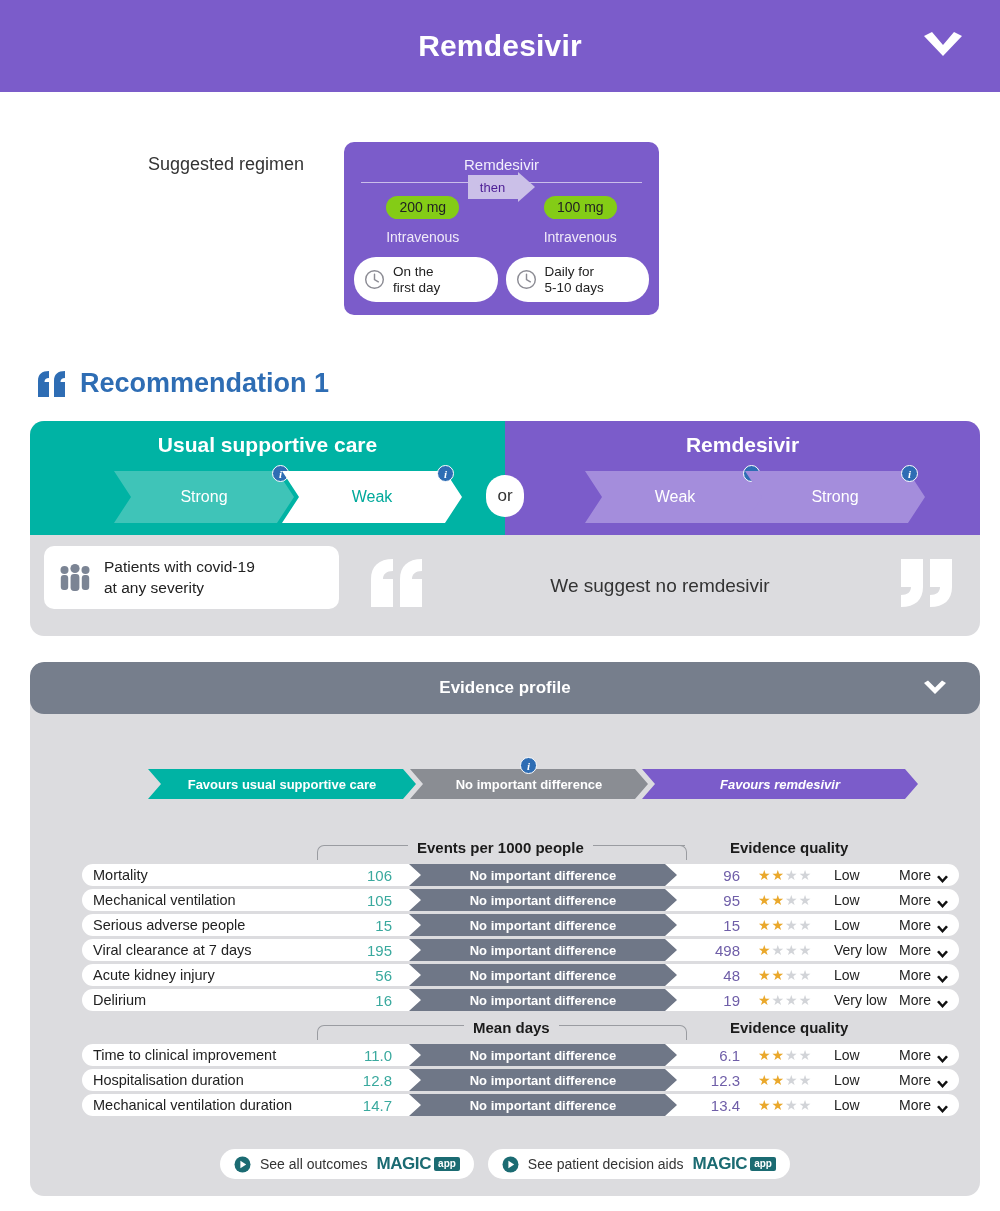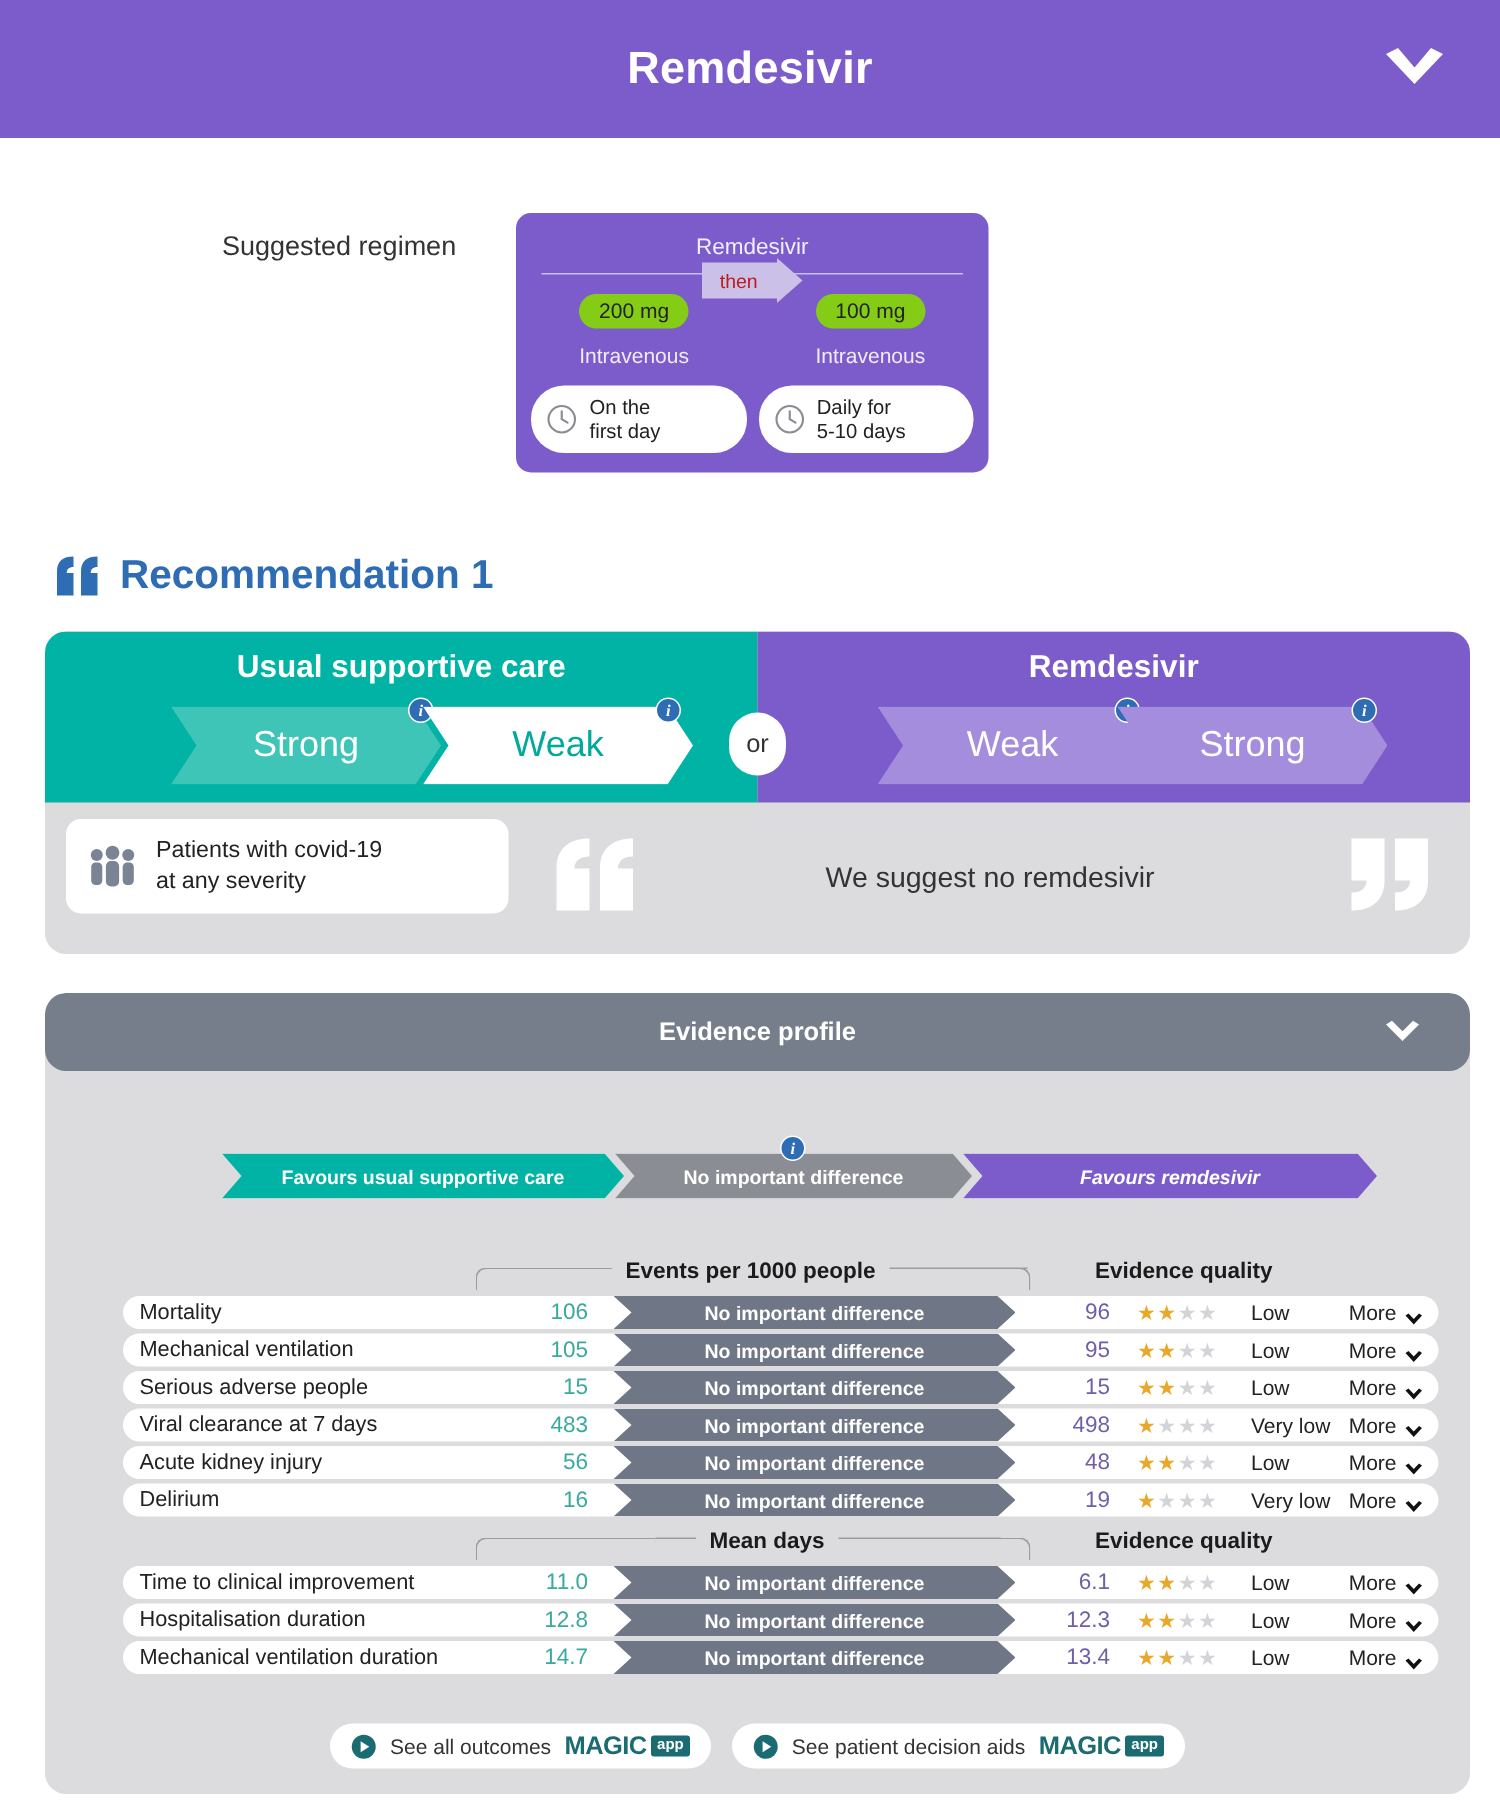--- a/index.html
+++ b/index.html
@@ -46,21 +46,21 @@
     border-radius: 13px; padding: 4px 13px; line-height: 1.1;
   }
   .route { font-size: 14px; color: #f0eaf9; margin-top: 10px; }
   .then-arrow {
     position: absolute; left: 50%; top: 45px; transform: translate(-50%,-50%);
     width: 68px; height: 30px; display: flex; align-items: center;
   }
   .then-arrow .shaft {
     position: relative; width: 50px; height: 24px; background: #cbc0e8;
     display: flex; align-items: center; justify-content: center;
-    font-size: 13px; color: #b91c1c;
+    font-size: 13px; color: #4c1d95;
   }
   .then-arrow .head {
     width: 0; height: 0; border-top: 15px solid transparent;
     border-bottom: 15px solid transparent; border-left: 17px solid #cbc0e8;
   }
   .sched-row { display: flex; gap: 8px; padding: 0 10px; margin-top: 12px; }
   .sched-pill {
     flex: 1; background: #fff; color: #222; border-radius: 22px;
     display: flex; align-items: center; gap: 7px; padding: 7px 9px;
     font-size: 13.5px; line-height: 1.15;
@@ -82,21 +82,21 @@
   .rec-top { display: flex; height: 114px; position: relative; }
   .rec-half { width: 50%; position: relative; }
   .rec-half.teal { background: #00B3A4; }
   .rec-half.purple { background: #7B5CCA; }
   .rec-half-title {
     text-align: center; color: #fff; font-size: 21px; font-weight: bold; padding-top: 12px;
   }
   .arrow-row { position: absolute; left: 0; top: 50px; width: 100%; height: 52px; }
   .chev {
     position: absolute; top: 0; height: 52px; display: flex; align-items: center;
-    justify-content: center; font-size: 24px;
+    justify-content: center; font-size: 16px;
     clip-path: polygon(0 0, calc(100% - 17px) 0, 100% 50%, calc(100% - 17px) 100%, 0 100%, 17px 50%);
   }
   .chev.teal-dim { background: #3fc4b8; color: #ffffff; }
   .chev.teal-hl  { background: #ffffff; color: #00A99B; }
   .chev.purp-dim { background: #a48ddc; color: #ffffff; }
   .info-dot {
     position: absolute; width: 17px; height: 17px; border-radius: 50%;
     background: #2E6DB4; color: #fff; font-size: 11px; font-style: italic;
     font-weight: bold; display: flex; align-items: center; justify-content: center;
     border: 1.5px solid #ffffff; font-family: "Liberation Serif", serif;
@@ -433,21 +433,21 @@
     <span class="more">
         <span>More</span>
       <span class="more-chev"><svg viewBox="0 0 13 9" width="13" height="9">
             <path d="M1 2 L6.5 8 L12 2 L10 0.6 L6.5 4.4 L3 0.6 Z" fill="#111"></path>
           </svg></span>
       </span>
   </div>
 
   <div class="row" style="top:277px;">
     <span class="outcome">Viral clearance at 7 days</span>
-    <span class="v-left">483</span>
+    <span class="v-left">195</span>
     <span class="nid">No important difference</span>
     <span class="v-right">498</span>
     <span class="stars"><span class="star-on">★</span><span class="star-off">★★★</span></span>
     <span class="qual">Very low</span>
     <span class="more">
         <span>More</span>
       <span class="more-chev"><svg viewBox="0 0 13 9" width="13" height="9">
             <path d="M1 2 L6.5 8 L12 2 L10 0.6 L6.5 4.4 L3 0.6 Z" fill="#111"></path>
           </svg></span>
       </span>

